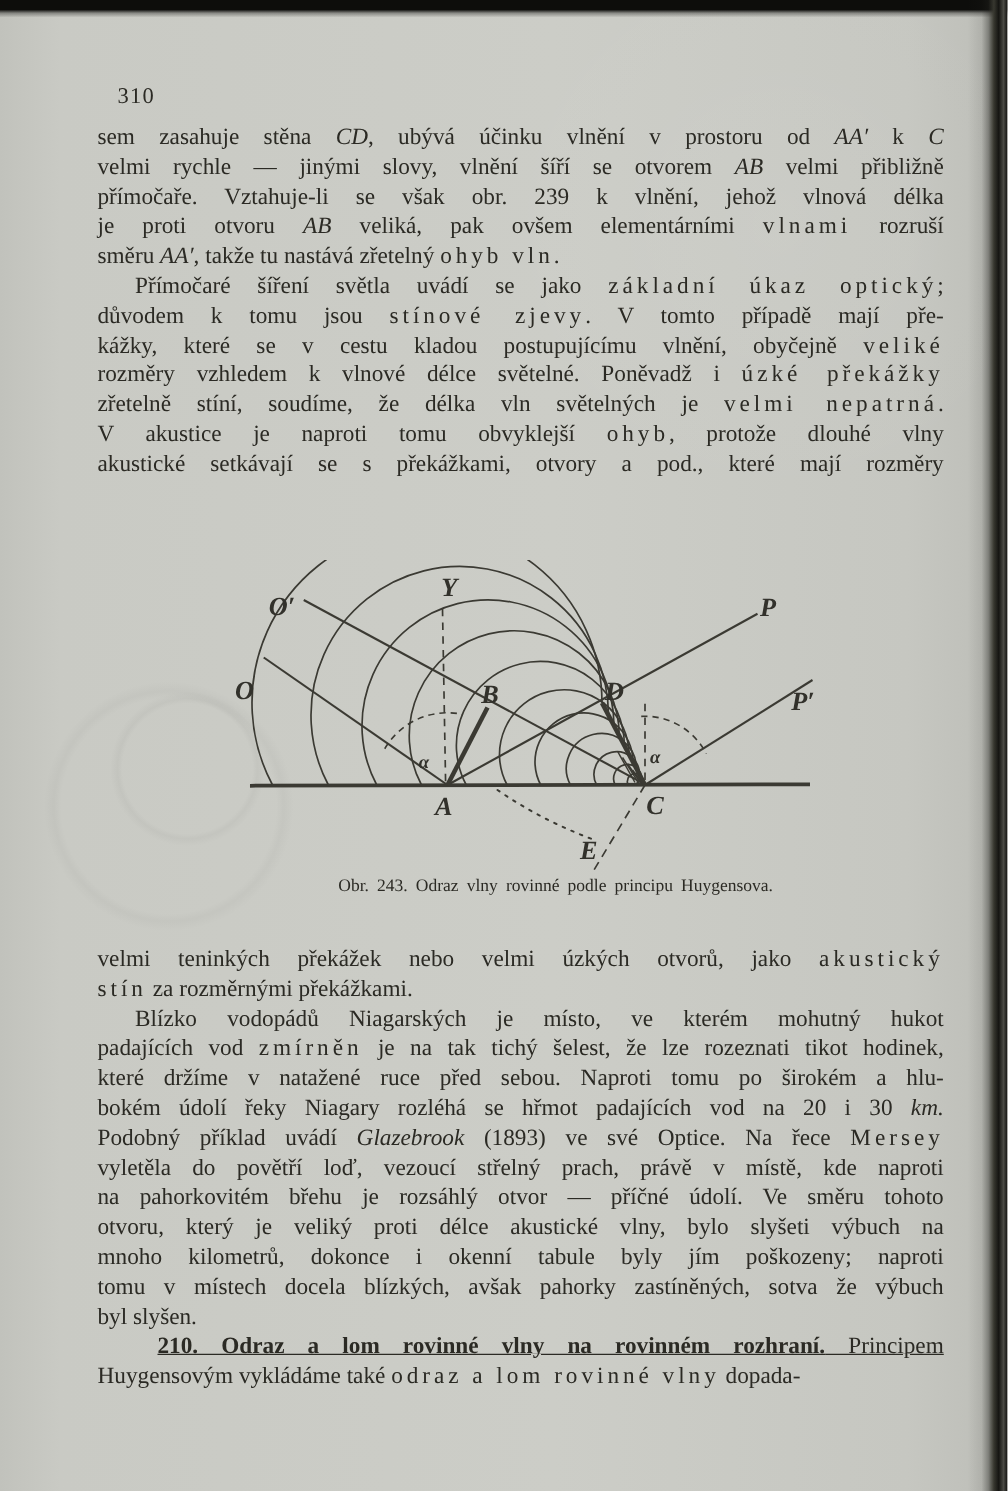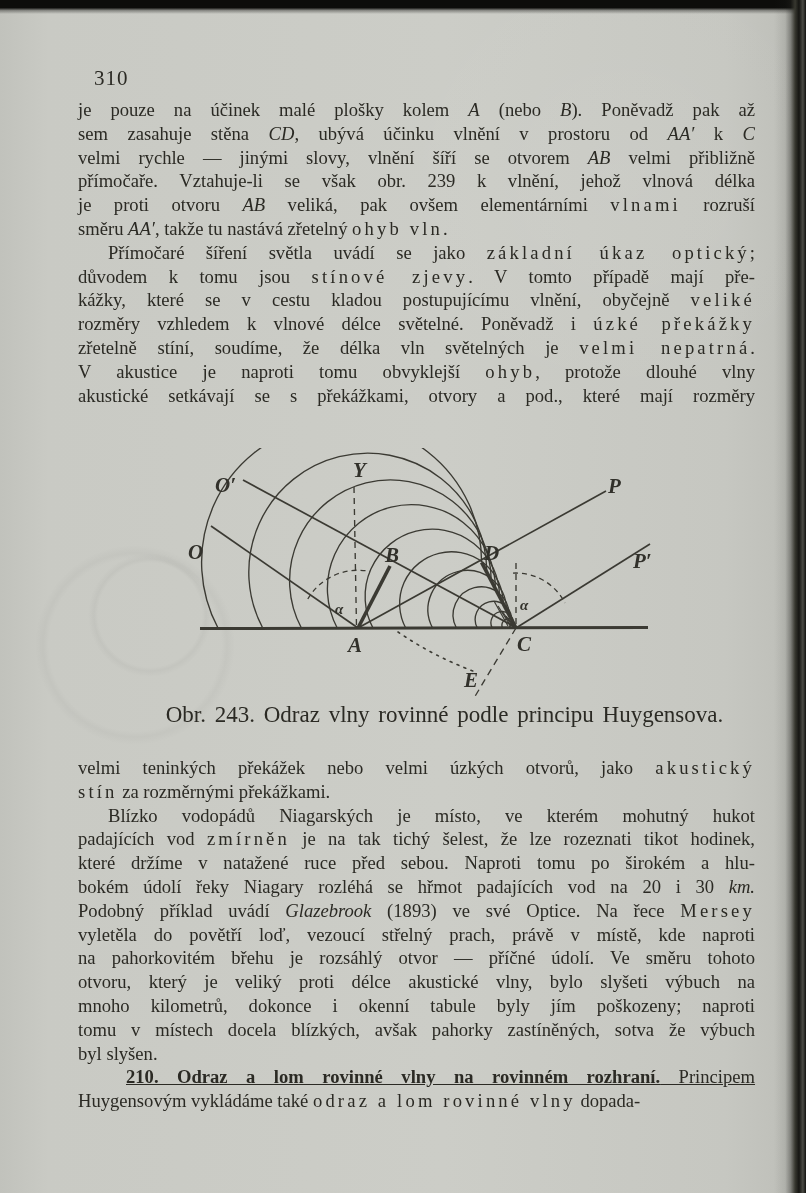--- a/index.html
+++ b/index.html
@@ -25,21 +25,21 @@
       rgba(40,40,36,0) 0%,
       rgba(40,40,36,0.10) 35%,
       rgba(34,34,30,0.40) 52%,
       #37372f 66%,
       #151512 78%,
       #4a4a44 90%,
       #121210 100%);
   }
   .page-number{
     position:absolute;left:94px;top:66px;
-    font-size:21px;letter-spacing:1px;
+    font-size:18px;letter-spacing:1px;
   }
   .textblock{
     position:absolute;left:78px;width:677px;
     font-size:18.6px;line-height:23.8px;
   }
   #text-top{top:98px;}
   #text-bottom{top:756px;}
   .para{margin:0;}
   .para.indent .line:first-child{text-indent:30px;}
   .para.indent-lg .line:first-child{text-indent:48px;text-decoration:underline;}
@@ -49,37 +49,36 @@
     white-space:nowrap;
   }
   .line.jl{white-space:normal;text-align-last:justify;}
   .it{font-style:italic;}
   .sp{letter-spacing:0.17em;}
   .b{font-weight:bold;}
   .figure-svg{position:absolute;left:183px;top:448px;}
   .fig-caption{
     position:absolute;left:78px;top:702px;width:677px;
     padding-left:56px;box-sizing:border-box;
-    text-align:center;font-size:23px;word-spacing:3px;
+    text-align:center;font-size:14px;word-spacing:3px;
   }
   .fig-label{font-family:"Liberation Serif","DejaVu Serif",serif;font-style:italic;font-weight:bold;fill:#32312b;}
 </style>
 </head>
 <body>
 
 <div class="page">
 
   <div class="top-band"></div>
   <div class="right-shade"></div>
 
   <div class="page-number">310</div>
 
   <div class="textblock" id="text-top">
       <div class="para">
-        <div class="line jl"><span>je pouze na účinek malé plošky kolem </span><span class="it">A</span><span> (nebo </span><span class="it">B</span><span>). Poněvadž pak až</span></div>
         <div class="line jl"><span>sem zasahuje stěna </span><span class="it">CD</span><span>, ubývá účinku vlnění v prostoru od </span><span class="it">AA′</span><span> k </span><span class="it">C</span></div>
         <div class="line jl"><span>velmi rychle — jinými slovy, vlnění šíří se otvorem </span><span class="it">AB</span><span> velmi přibližně</span></div>
         <div class="line jl"><span>přímočaře. Vztahuje-li se však obr. 239 k vlnění, jehož vlnová délka</span></div>
         <div class="line jl"><span>je proti otvoru </span><span class="it">AB</span><span> veliká, pak ovšem elementárními </span><span class="sp">vlnami</span><span> rozruší</span></div>
         <div class="line"><span>směru </span><span class="it">AA′</span><span>, takže tu nastává zřetelný </span><span class="sp">ohyb vln</span><span>.</span></div>
       </div>
       <div class="para indent">
         <div class="line jl"><span>Přímočaré šíření světla uvádí se jako </span><span class="sp">základní úkaz optický</span><span>;</span></div>
         <div class="line jl"><span>důvodem k tomu jsou </span><span class="sp">stínové zjevy</span><span>. V tomto případě mají pře-</span></div>
         <div class="line jl"><span>kážky, které se v cestu kladou postupujícímu vlnění, obyčejně </span><span class="sp">veliké</span></div>

